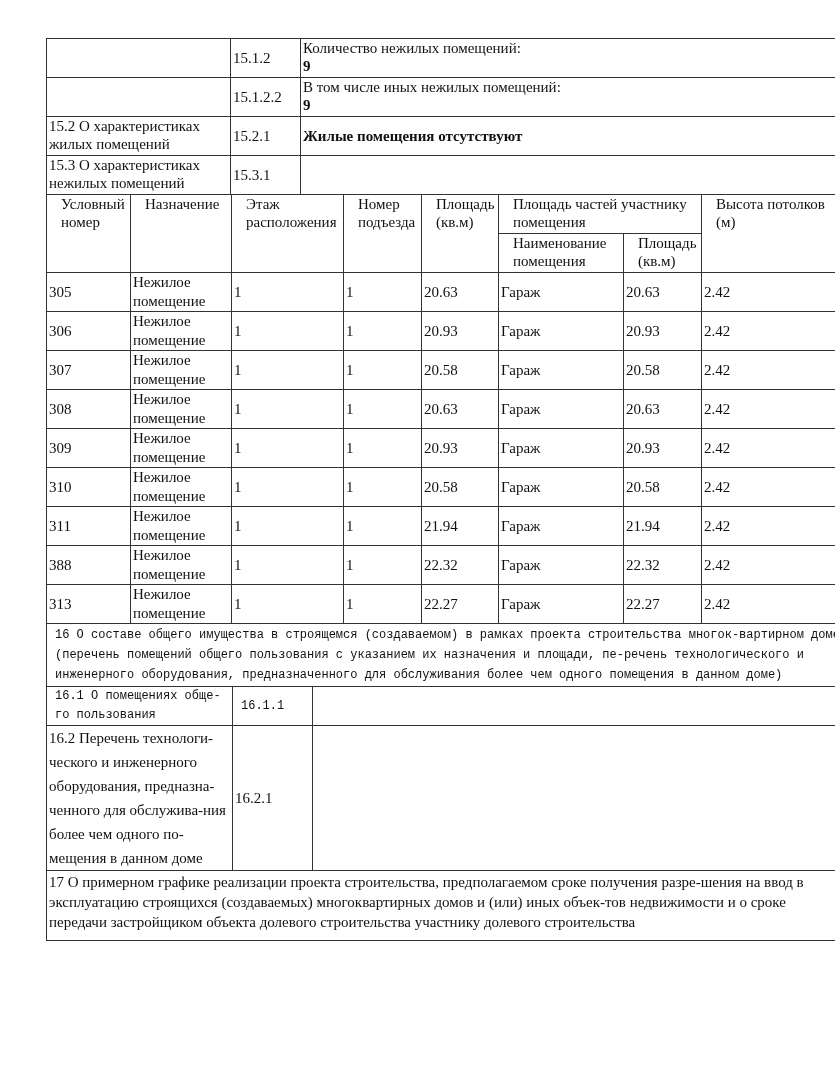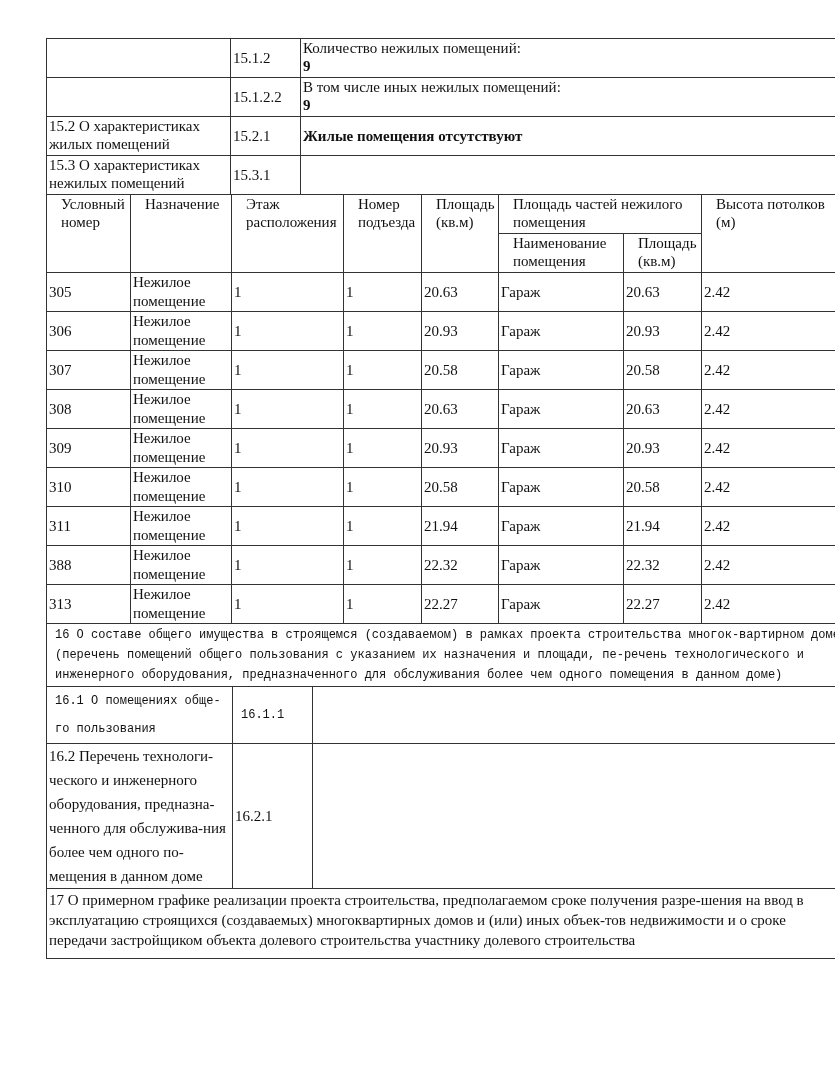--- a/index.html
+++ b/index.html
@@ -70,21 +70,21 @@
         <col style="width:78px">
         <col>
     </colgroup>
     <tbody>
         <tr class="hdr">
       <td rowspan="2" class="vm">Условный номер</td>
       <td rowspan="2" class="vm">Назначение</td>
       <td rowspan="2" class="vm">Этаж расположения</td>
       <td rowspan="2" class="vm">Номер подъезда</td>
       <td rowspan="2" class="vm">Площадь (кв.м)</td>
-      <td colspan="2" style="height:38px">Площадь частей нежилого помещения</td>
+      <td colspan="2" style="height:38px">Площадь частей участнику помещения</td>
       <td rowspan="2" class="vm">Высота потолков (м)</td>
     </tr>
     <tr class="hdr">
       <td style="height:38px">Наименование помещения</td>
       <td>Площадь (кв.м)</td>
     </tr>
     </tbody>
       <tbody id="premises-body">
         <tr class="row">
           <td>305</td>
@@ -183,21 +183,21 @@
     <colgroup>
         <col style="width:186px">
         <col style="width:80px">
         <col>
       </colgroup>
     <tbody>
         <tr>
       <td colspan="3" class="sec sans">16 О составе общего имущества в строящемся (создаваемом) в рамках проекта строительства многок-вартирном доме (перечень помещений общего пользования с указанием их назначения и площади, пе-речень технологического и инженерного оборудования, предназначенного для обслуживания более чем одного помещения в данном доме)</td>
     </tr>
     <tr>
-      <td class="sans" style="line-height:28px">16.1 О помещениях обще-го пользования</td>
+      <td class="sans" style="line-height:19px">16.1 О помещениях обще-го пользования</td>
       <td class="vm sans">16.1.1</td>
       <td></td>
     </tr>
     <tr>
       <td style="line-height:24px">16.2 Перечень технологи-ческого и инженерного оборудования, предназна-ченного для обслужива-ния более чем одного по-мещения в данном доме</td>
       <td class="vm">16.2.1</td>
       <td></td>
     </tr>
   </tbody>
     </table>

